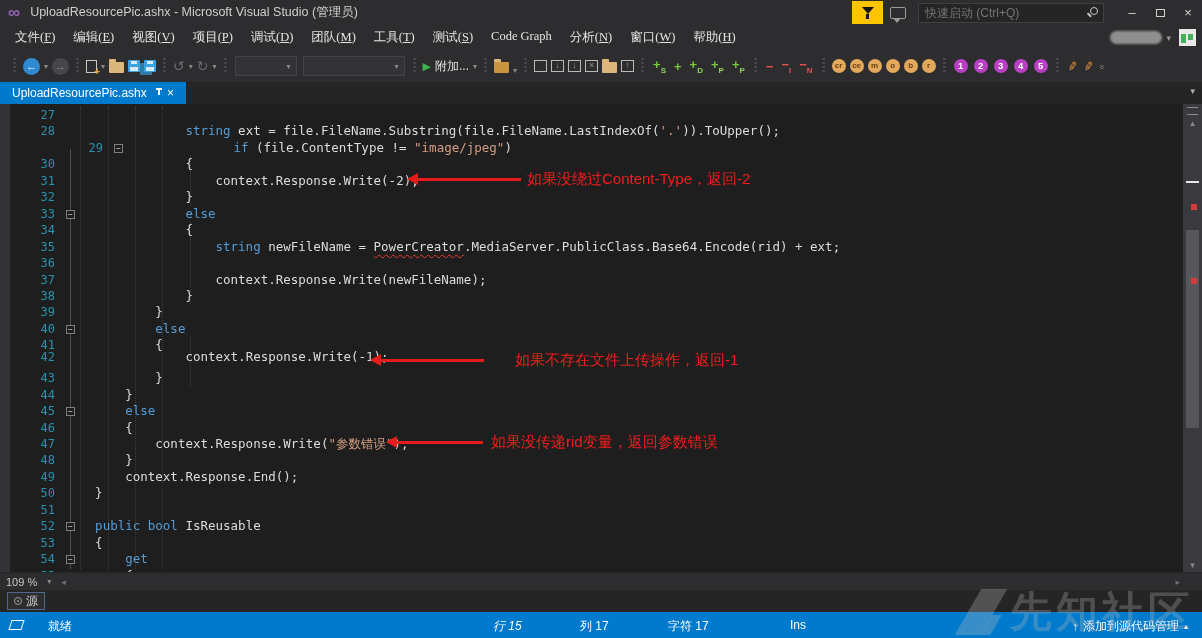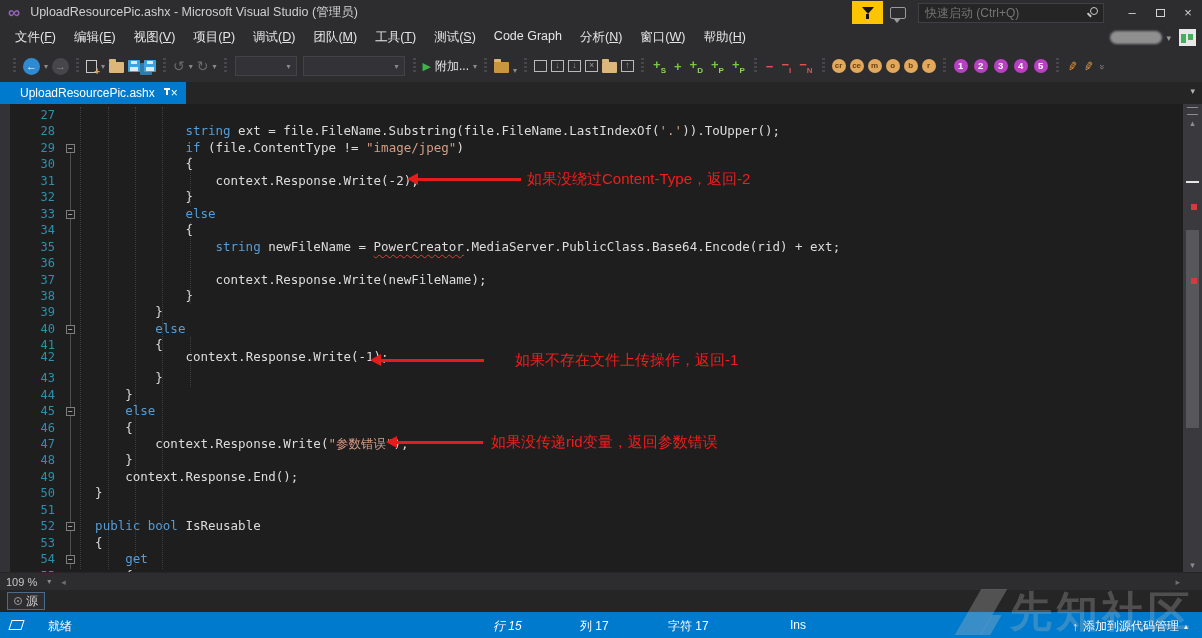--- a/index.html
+++ b/index.html
@@ -20,21 +20,21 @@
   .quick-search { width:186px; height:20px; background:#252526; border:1px solid #3f3f46; color:#999; font-size:12px; padding:0 22px 0 6px; outline:none; font-family:"Liberation Sans",sans-serif; }
   .searchwrap { position:relative; margin-right:14px; }
   .mag { position:absolute; right:6px; top:4px; width:8px; height:8px; border:1.5px solid #c8c8c8; border-radius:50%; }
   .mag:after { content:""; position:absolute; left:-4px; top:6px; width:5px; height:1.5px; background:#c8c8c8; transform:rotate(45deg); }
   .winbtn { width:28px; height:22px; display:flex; align-items:center; justify-content:center; color:#d2d2d2; font-size:13px; }
   .restore-ic { width:9px; height:8px; border:1px solid #d2d2d2; position:relative; background:#2d2d30; }
   .restore-ic:before { content:""; position:absolute; left:2px; top:-3px; width:8px; height:7px; border:1px solid #d2d2d2; z-index:-1; }
 
   
   .menubar { position:absolute; top:25px; left:0; right:0; height:25px; display:flex; align-items:center; padding-left:6px; font-size:12.5px; color:#e4e4e4; }
-  .menu-item { padding:3px 9px; cursor:default; }
+  .menu-item { padding:3px 9px; cursor:default;font-family:Liberation Serif, serif; }
   .menu-item u { text-decoration:underline; }
   .menubar-spacer { flex:1; }
   .user-blob { width:52px; height:13px; border-radius:7px; background:#8f8f8f; filter:blur(1px); margin-right:4px; }
   .user-caret { color:#9a9a9a; font-size:9px; margin-right:8px; }
   .account-ic { width:17px; height:17px; background:#e8e8e8; margin-right:6px; position:relative; }
   .account-ic:before { content:""; position:absolute; left:2px; top:5px; width:5px; height:9px; background:#43b05c; }
   .account-ic:after  { content:""; position:absolute; left:9px; top:5px; width:5px; height:6px; background:#43b05c; }
 
   
   .toolbar { position:absolute; top:50px; left:0; right:0; height:32px; display:flex; align-items:center; padding-left:8px; }
@@ -64,21 +64,21 @@
   .plusb sub, .minusb sub { font-size:8px; color:#8fd45f; }
   .minusb { color:#e05252; font-weight:bold; font-size:13px; margin:0 4px; }
   .minusb sub { color:#e05252; }
   .badge-o { width:14px; height:14px; border-radius:50%; background:#e2a85c; color:#6b4311; font-size:8px; font-weight:bold; line-height:14px; text-align:center; margin:0 2px; }
   .badge-p { width:14px; height:14px; border-radius:50%; background:#b93fc4; color:#fff; font-size:9.5px; font-weight:bold; line-height:14px; text-align:center; margin:0 3px; }
   .wand { color:#e8973f; font-size:12px; transform:rotate(80deg); margin:0 3px; }
   .overflow-ch { color:#8a8a8a; font-size:9px; transform:rotate(90deg); letter-spacing:-2px; margin-left:4px; }
 
   
   .tabstrip { position:absolute; top:82px; left:0; right:0; height:22px; background:#252526; }
-  .tab-active { position:absolute; left:0; top:0; height:22px; width:186px; background:#007acc; color:#fff; display:flex; align-items:center; padding:0 20px; font-size:12px; }
+  .tab-active { position:absolute; left:0; top:0; height:22px; width:186px; background:#007acc; color:#fff; display:flex; align-items:center; padding:0 12px; font-size:12px; }
   .tab-label { margin-right:8px; }
   .pin-ic { width:9px; height:10px; position:relative; margin-right:8px; }
   .pin-ic:before { content:""; position:absolute; top:1px; left:3px; width:2px; height:6px; background:#fff; }
   .pin-ic:after { content:""; position:absolute; top:0; left:1px; width:6px; height:2px; background:#fff; }
   .tab-close { font-size:12px; color:#fff; }
   .docwell-dd { position:absolute; right:7px; top:4px; color:#b4b4b4; font-size:9px; }
 
   
   .editor { position:absolute; top:104px; left:0; width:1183px; height:468px; background:#1e1e1e; overflow:hidden; }
   .glyph-margin { position:absolute; left:0; top:0; width:10px; height:100%; background:#333337; }
@@ -294,21 +294,21 @@
     <div class="outline-line"></div>
     <div id="code-lines">
         <div class="code-row" style="top: 3px;">
           <span class="ln">27</span>
           <span class="code"></span>
         </div>
         <div class="code-row" style="top: 19.45px;">
           <span class="ln">28</span>
           <span class="code">                <span class="tk-k">string</span><span class="tk-p"> ext = file.FileName.Substring(file.FileName.LastIndexOf(</span><span class="tk-s">'.'</span><span class="tk-p">)).ToUpper();</span></span>
         </div>
-        <div class="code-row" style="top: 35.9px;">
+        <div class="code-row" style="top: 35.9px; margin-left: 48px;">
           <span class="ln">29</span>
           <span class="fold">−</span>
           <span class="code">                <span class="tk-k">if</span><span class="tk-p"> (file.ContentType != </span><span class="tk-s">"image/jpeg"</span><span class="tk-p">)</span></span>
         </div>
         <div class="code-row" style="top: 52.35px;">
           <span class="ln">30</span>
           <span class="code">                <span class="tk-p">{</span></span>
         </div>
         <div class="code-row" style="top: 68.8px;">
           <span class="ln">31</span>

